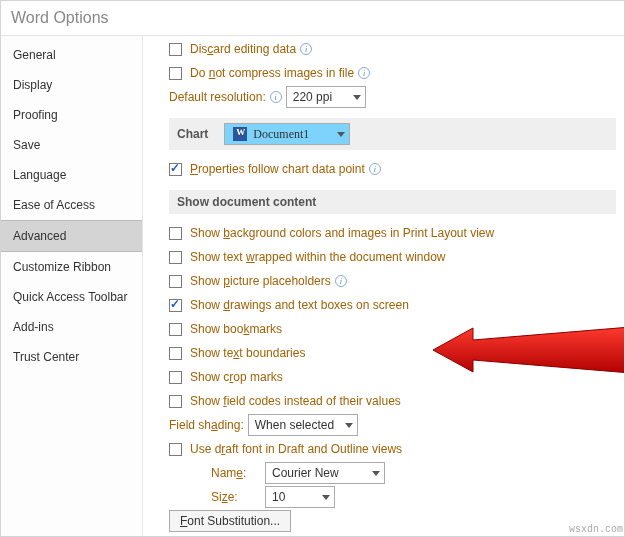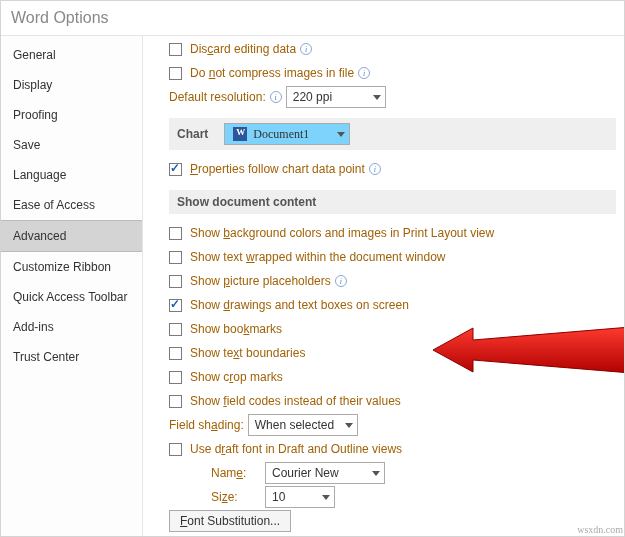--- a/index.html
+++ b/index.html
@@ -20,21 +20,21 @@
 .dropdown .val { flex: 1; }
 .chev { width: 0; height: 0; border-left: 4px solid transparent; border-right: 4px solid transparent; border-top: 5px solid #555; margin-left: 6px; }
 .section-hdr { background: #efefef; padding: 5px 8px; margin: 10px 0 8px 0; font-weight: bold; color: #555; display: flex; align-items: center; }
 .doc-icon { width: 14px; height: 14px; background: #2b579a; margin: 0 6px 0 2px; position: relative; flex-shrink:0;}
 .doc-icon::after{content:"W";color:#fff;font-size:9px;font-weight:bold;position:absolute;left:3px;top:0;}
 .btn { border: 1px solid #ababab; background: #f5f5f5; padding: 3px 10px; cursor: pointer; display: inline-block; }
 .u { text-decoration: underline; }
 .indent2 { margin-left: 42px; }
 .arrow { position: absolute; top: 284px; left: 290px; pointer-events: none; }
 .arrow svg { width: 230px; height: 60px; }
-.watermark { position: absolute; right: 2px; bottom: 2px; font-size: 10px; color: #aaa; font-family: Liberation Serif, serif; }
+.watermark { position: absolute; right: 2px; bottom: 2px; font-size: 10px; color: #aaa; font-family: Liberation Mono, monospace; }
 </style>
 </head>
 <body>
 
 <div class="window">
   <div class="titlebar">Word Options</div>
   <div class="body">
     <div class="sidebar">
       <div class="sidebar-item">General</div>
       <div class="sidebar-item">Display</div>
@@ -59,21 +59,21 @@
 
       <div class="row">
         <span class="checkbox"></span>
         <span class="label"><span>Do <span class="u">n</span>ot compress images in file</span></span>
         <span class="info-icon">i</span>
       </div>
 
       <div class="row">
         <span class="label">Default resolution:</span>
         <span class="info-icon">i</span>
-        <span class="dropdown" style="width:100px">
+        <span class="dropdown" style="width:80px">
           <span class="val">220 ppi</span>
           <span class="chev"></span>
         </span>
       </div>
 
       <div class="section-hdr">
         <span>Chart</span>
         <span style="width:12px"></span>
         <span class="dropdown" style="width:126px;background:#7dd3fc;font-family:Liberation Serif, serif;">
           <span class="doc-icon"></span>

